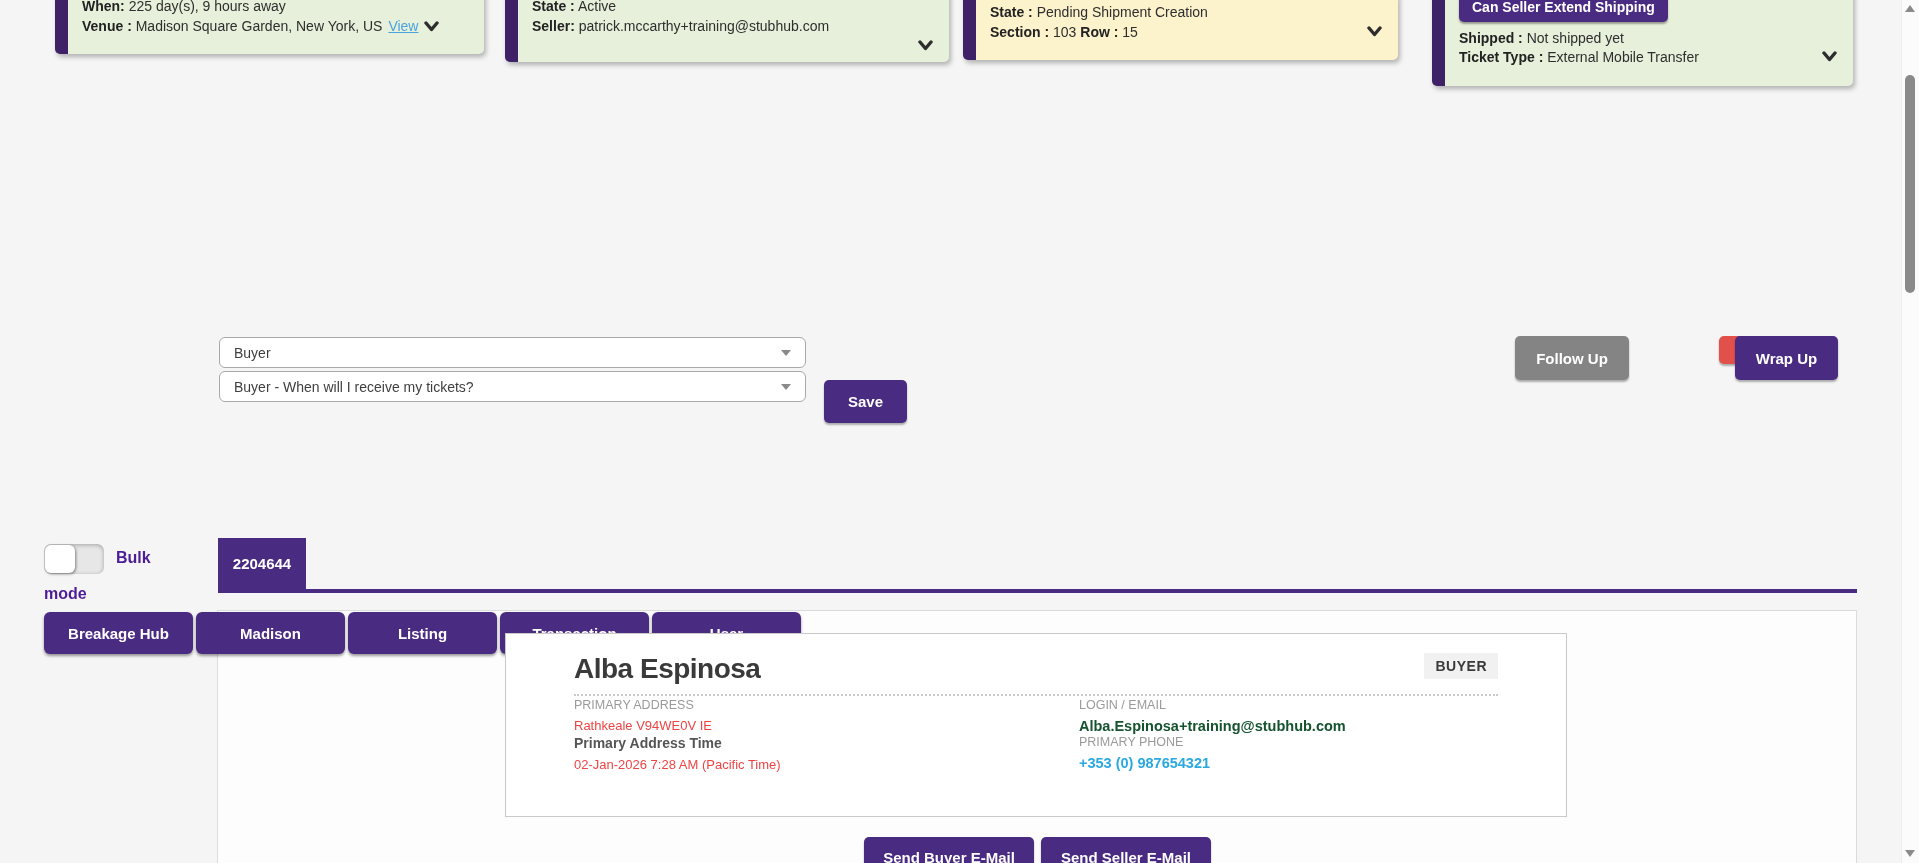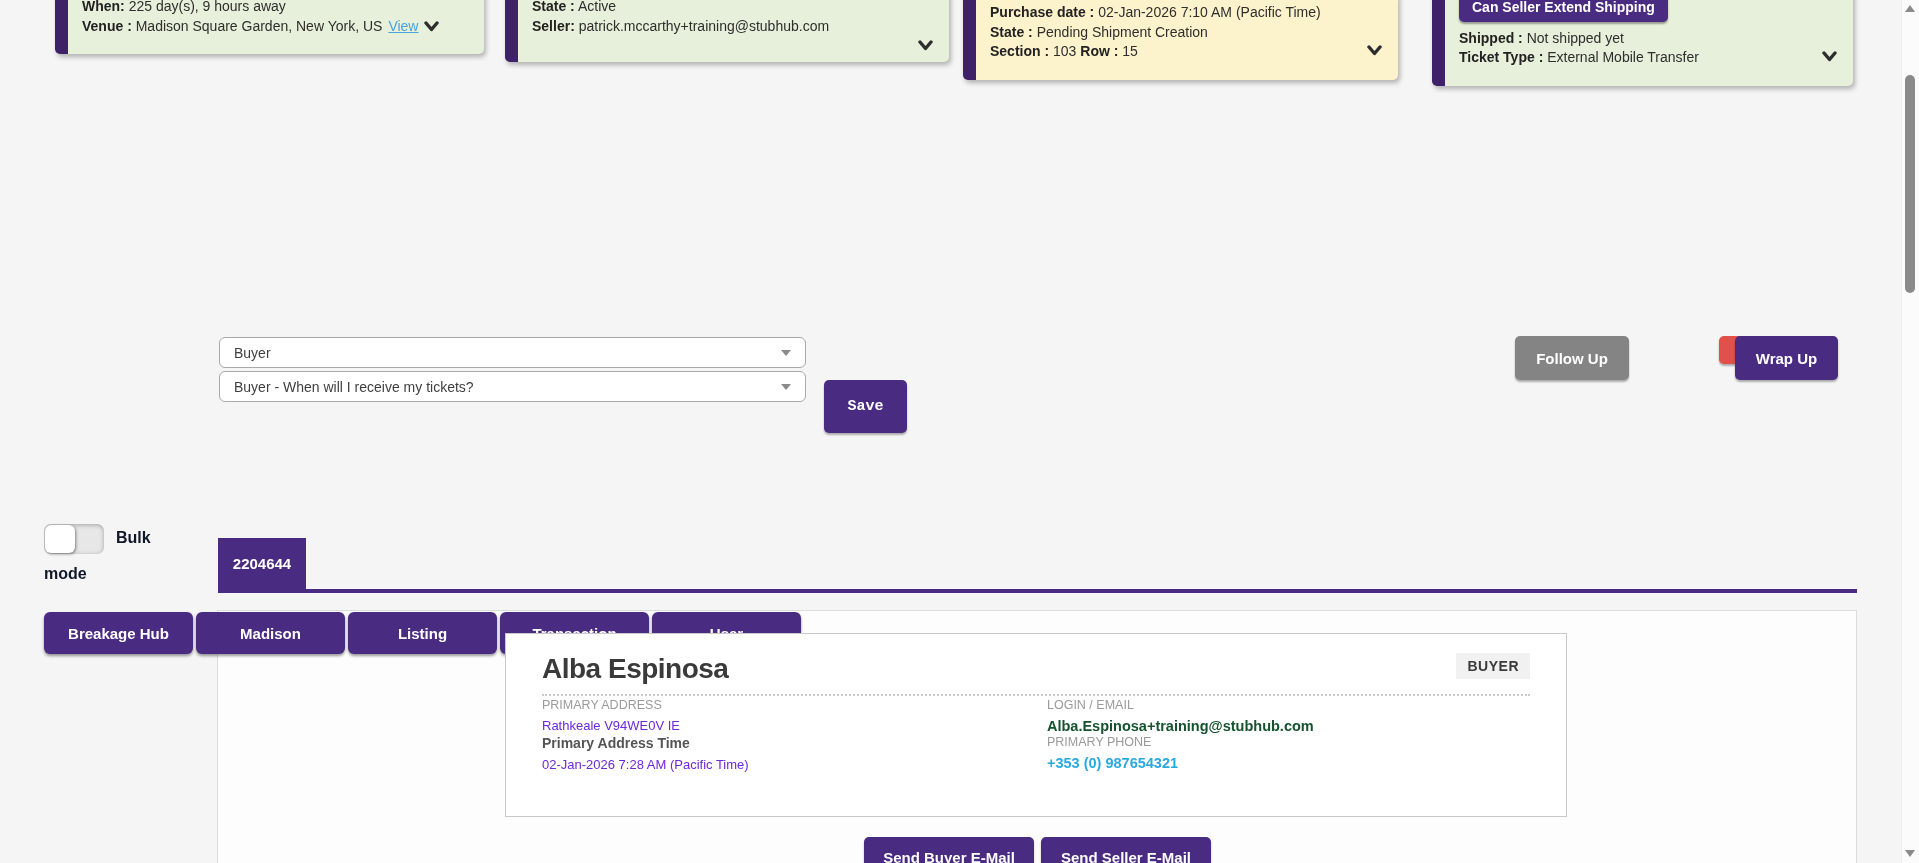--- a/index.html
+++ b/index.html
@@ -31,28 +31,28 @@
     border:1px solid #a9a9a9;border-radius:6px;display:flex;align-items:center;
     padding:0 14px;font-size:14px;color:#3f3f3f;box-sizing:border-box;cursor:pointer;}
   .select .caret{margin-left:auto;width:0;height:0;border-left:5px solid transparent;
     border-right:5px solid transparent;border-top:6px solid #8a8a8a;}
   #select-category{top:337px;}
   #select-topic{top:371px;}
 
   .btn{position:absolute;display:flex;align-items:center;justify-content:center;
     color:#fff;font-weight:bold;font-size:15px;border-radius:5px;cursor:pointer;
     box-sizing:border-box;box-shadow:0 2px 2px rgba(0,0,0,.3);}
-  #btn-save{left:824px;top:380px;width:83px;height:53px;background:#4a2b82;font-family:Liberation Mono, monospace;}
+  #btn-save{left:824px;top:380px;width:83px;height:43px;background:#4a2b82;}
   #btn-follow-up{left:1515px;top:336px;width:114px;height:44px;background:#848484;}
   #btn-escalate{left:1719px;top:336px;width:98px;height:28px;background:#e2504a;}
   #btn-wrap-up{left:1735px;top:336px;width:103px;height:44px;background:#4a2b82;}
 
   
-  .bulk{position:absolute;left:44px;top:520px;width:132px;font-size:16px;
-    font-weight:bold;color:#0f172a;line-height:36px;}
+  .bulk{position:absolute;left:44px;top:540px;width:132px;font-size:16px;
+    font-weight:bold;color:#4c1d95;line-height:36px;}
   .toggle{display:inline-block;vertical-align:middle;width:60px;height:30px;
     background:#e7e7e7;border-radius:7px;box-shadow:inset 0 1px 4px rgba(0,0,0,.3);
     position:relative;margin-right:12px;cursor:pointer;}
   .knob{position:absolute;left:1px;top:1px;width:30px;height:28px;background:#fff;
     border-radius:6px;box-shadow:1px 1px 3px rgba(0,0,0,.45);}
 
   
   .sidebar{position:absolute;left:44px;top:612px;display:flex;flex-direction:row;gap:3px;}
   .side-btn{width:149px;height:42px;background:#4a2b82;border-radius:6px;color:#fff;
     font-weight:bold;font-size:15px;display:flex;align-items:center;justify-content:center;
@@ -61,30 +61,30 @@
   
   .tab{position:absolute;left:218px;top:538px;width:88px;height:51px;background:#4a2b82;
     color:#fff;font-weight:bold;font-size:15px;display:flex;align-items:center;
     justify-content:center;cursor:pointer;}
   .tab-underline{position:absolute;left:218px;top:589px;width:1639px;height:4px;background:#4a2b82;}
   .panel{position:absolute;left:217px;top:610px;width:1640px;height:300px;
     background:#fdfdfd;border:1px solid #dcdcdc;box-sizing:border-box;}
 
   
   .customer-card{position:absolute;left:505px;top:633px;width:1062px;height:184px;
-    background:#fff;border:1px solid #c9c9c9;box-sizing:border-box;padding:19px 36px;}
+    background:#fff;border:1px solid #c9c9c9;box-sizing:border-box;padding:19px 68px;}
   .cust-header{display:flex;justify-content:space-between;align-items:flex-start;}
   .cust-name{font-size:28px;font-weight:bold;color:#3a3a3a;letter-spacing:-0.5px;}
   .role-badge{background:#f1f1f1;padding:5px 11px;font-size:14px;font-weight:bold;
     color:#3a3a3a;letter-spacing:.5px;}
   .dotted-div{margin-top:9px;border-bottom:2px dotted #c9c9c9;}
   .fields{display:grid;grid-template-columns:505px 1fr;margin-top:2px;row-gap:1px;}
   .field-label{font-size:12.5px;color:#9a9a9a;}
   .field-label.strong{font-size:14px;font-weight:bold;color:#555;}
-  .field-value{margin-top:6px;font-size:13px;color:#6d28d9;}
+  .field-value{margin-top:6px;font-size:13px;color:#ef4444;}
   .field-value.email{font-weight:bold;font-size:14.5px;color:#14532d;}
   .field-value.phone{font-weight:bold;font-size:14.5px;color:#29a9e0;cursor:pointer;}
 
   
   #btn-send-buyer{left:864px;top:837px;width:170px;height:40px;background:#4a2b82;}
   #btn-send-seller{left:1041px;top:837px;width:170px;height:40px;background:#4a2b82;}
 
   
   .sb-track{position:absolute;right:0;top:0;width:17px;height:863px;background:#fbfbfb;
     border-left:1px solid #ededed;cursor:pointer;}
@@ -109,21 +109,20 @@
 
   <div class="info-card card-listing">
     <div class="card-row"><b>State :</b><span> Active</span></div>
     <div class="card-row"><b>Seller:</b><span> patrick.mccarthy+training@stubhub.com</span></div>
     <div class="chev-row"><span class="chev"><svg width="15" height="11" viewBox="0 0 15 11">
             <path d="M2 2 L7.5 8.5 L13 2" fill="none" stroke="#2d2d2d" stroke-width="3.4" stroke-linecap="round" stroke-linejoin="round"></path>
           </svg></span></div>
   </div>
 
   <div class="info-card card-yellow card-order">
-    <div class="card-row"><b>Purchase date :</b><span> 02-Jan-2026 7:10 AM (Pacific Time)</span></div>
     <div class="card-row"><b>State :</b><span> Pending Shipment Creation</span></div>
     <div class="card-row"><span class="chev right"><svg width="15" height="11" viewBox="0 0 15 11">
             <path d="M2 2 L7.5 8.5 L13 2" fill="none" stroke="#2d2d2d" stroke-width="3.4" stroke-linecap="round" stroke-linejoin="round"></path>
           </svg></span><b>Section :</b><span> 103</span>
       <b>Row :</b><span> 15</span></div>
   </div>
 
   <div class="info-card card-shipping">
     <div class="card-action-btn">Can Seller Extend Shipping</div>
     <div class="card-row"><b>Shipped :</b><span> Not shipped yet</span></div>

